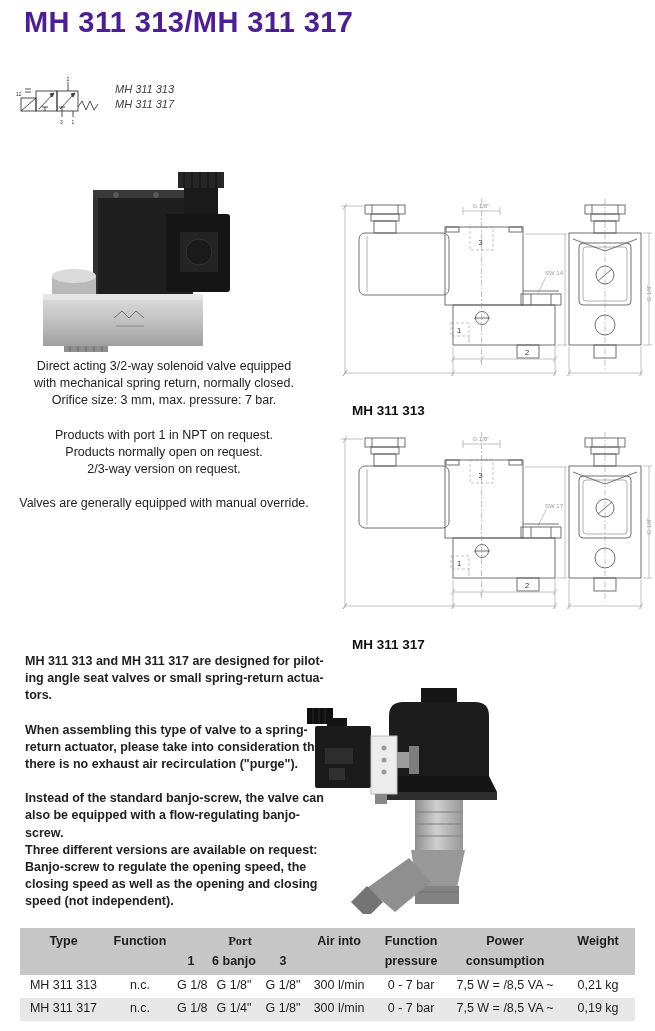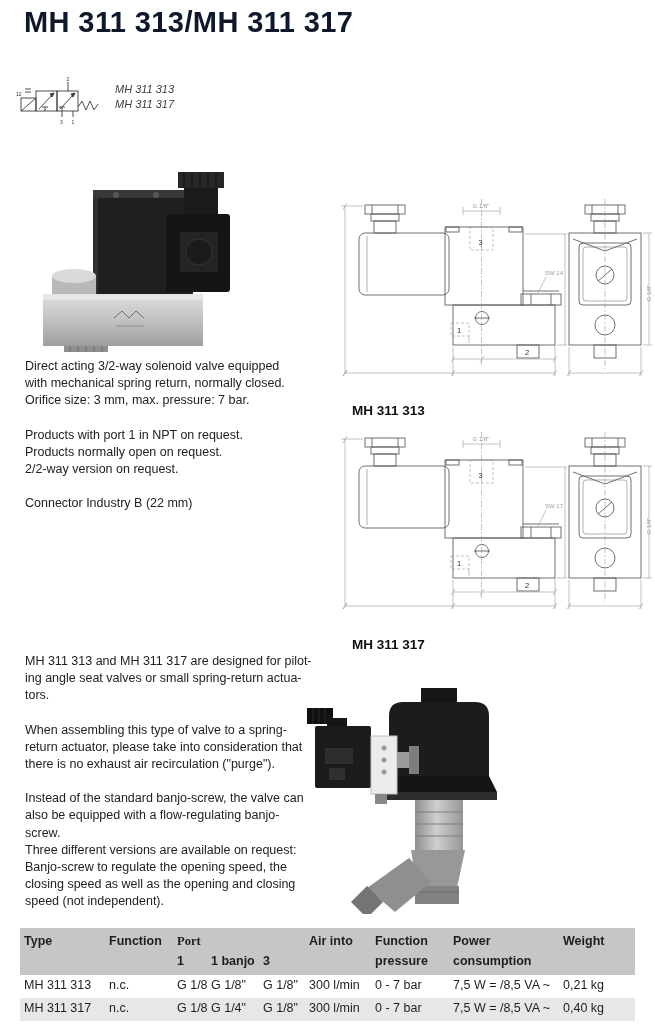--- a/index.html
+++ b/index.html
@@ -2,44 +2,44 @@
 <html><head>
 <meta charset="utf-8">
 <style>
   html,body { margin:0; padding:0; background:#ffffff; }
   .page {
     position:relative; width:655px; height:1031px; background:#fff;
     font-family:"Liberation Sans", sans-serif; color:#1e1e1e; overflow:hidden;
   }
   .title {
     position:absolute; left:24px; top:6px;
-    font-size:29px; font-weight:bold; color:#0f172a; letter-spacing:0.4px;
+    font-size:29px; font-weight:bold; color:#4c1d95; letter-spacing:0.4px;
   }
   .symbol-svg { position:absolute; left:15px; top:76px; }
   .symbol-labels {
     position:absolute; left:115px; top:82px;
     font-size:11px; font-style:italic; color:#3c3c3c; line-height:15px;
   }
   .photo1 { position:absolute; left:38px; top:168px; }
   .photo2 { position:absolute; left:305px; top:686px; }
   .tech1 { position:absolute; left:333px; top:197px; }
   .tech2 { position:absolute; left:333px; top:430px; }
   .cap { position:absolute; font-size:13.5px; font-weight:bold; color:#101010; }
   .cap1 { left:352px; top:403px; }
   .cap2 { left:352px; top:637px; }
   .textblock { position:absolute; width:314px; font-size:12.5px; line-height:17.2px; color:#222; }
-  .textblock1 { left:25px; top:358px; }
-  .textblock2 { left:25px; top:653px; }
+  .textblock1 { left:7px; top:358px;text-align:center; }
+  .textblock2 { left:25px; top:653px;font-weight:bold; }
   .textblock p { margin:0 0 17px 0; white-space:pre-line; }
   table.spec {
     position:absolute; left:20px; top:928px; width:615px;
     border-collapse:collapse; table-layout:fixed; font-size:12.5px;
   }
   table.spec th, table.spec td {
-    text-align:left; font-weight:normal; vertical-align:top;
+    text-align:center; font-weight:normal; vertical-align:top;
     white-space:nowrap; overflow:hidden; padding:2px 2px 1px 4px;
   }
   table.spec thead th { background:#c6c6c6; font-weight:bold; line-height:17px; }
   table.spec thead tr.h1 th { padding-top:5px; }
   table.spec thead tr.h2 th { padding-bottom:5px; }
   table.spec td { height:19px; padding-top:3px; }
   tr.row-0 td { background:#ffffff; }
   tr.row-1 td { background:#e7e7e7; }
   th.center { text-align:center;font-family:Liberation Serif, serif; }
   svg text { font-family:"Liberation Sans", sans-serif; }
@@ -305,22 +305,22 @@
     </g>
   </svg>
   <div class="cap cap2">MH 311 317</div>
 
   <div class="textblock textblock1">
     <p>Direct acting 3/2-way solenoid valve equipped
 with mechanical spring return, normally closed.
 Orifice size: 3 mm, max. pressure: 7 bar.</p>
     <p>Products with port 1 in NPT on request.
 Products normally open on request.
-2/2-way version on request.</p>
-    <p>Connector Industry B (22 mm)</p>
+2/3-way version on request.</p>
+    <p>Valves are generally equipped with manual override.</p>
   </div>
 
   <div class="textblock textblock2">
     <p>MH 311 313 and MH 311 317 are designed for pilot-
 ing angle seat valves or small spring-return actua-
 tors.</p>
     <p>When assembling this type of valve to a spring-
 return actuator, please take into consideration that
 there is no exhaust air recirculation ("purge").</p>
     <p>Instead of the standard banjo-screw, the valve can
@@ -393,21 +393,21 @@
         <th colspan="3" class="center">Port</th>
         <th>Air into</th>
         <th>Function</th>
         <th>Power</th>
         <th>Weight</th>
       </tr>
       <tr class="h2">
         <th></th>
         <th></th>
         <th>1</th>
-        <th>1 banjo</th>
+        <th>6 banjo</th>
         <th>3</th>
         <th></th>
         <th>pressure</th>
         <th>consumption</th>
         <th></th>
       </tr>
     </thead>
     <tbody>
       <tr class="row-0">
         <td>MH 311 313</td>
@@ -422,18 +422,18 @@
       </tr>
       <tr class="row-1">
         <td>MH 311 317</td>
         <td>n.c.</td>
         <td>G 1/8"</td>
         <td>G 1/4"</td>
         <td>G 1/8"</td>
         <td>300 l/min</td>
         <td>0 - 7 bar</td>
         <td>7,5 W = /8,5 VA ~</td>
-        <td>0,40 kg</td>
+        <td>0,19 kg</td>
       </tr>
     </tbody>
   </table>
 
 </div>
 
 </body></html>

